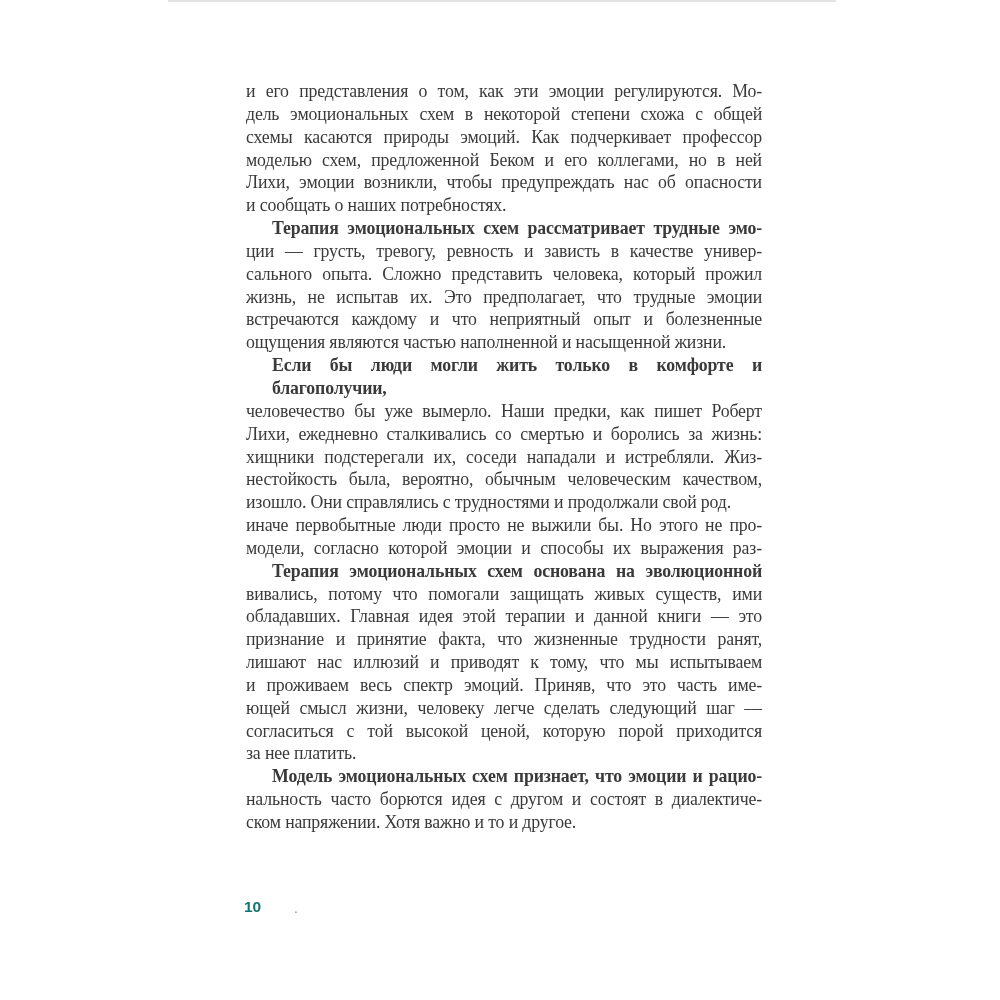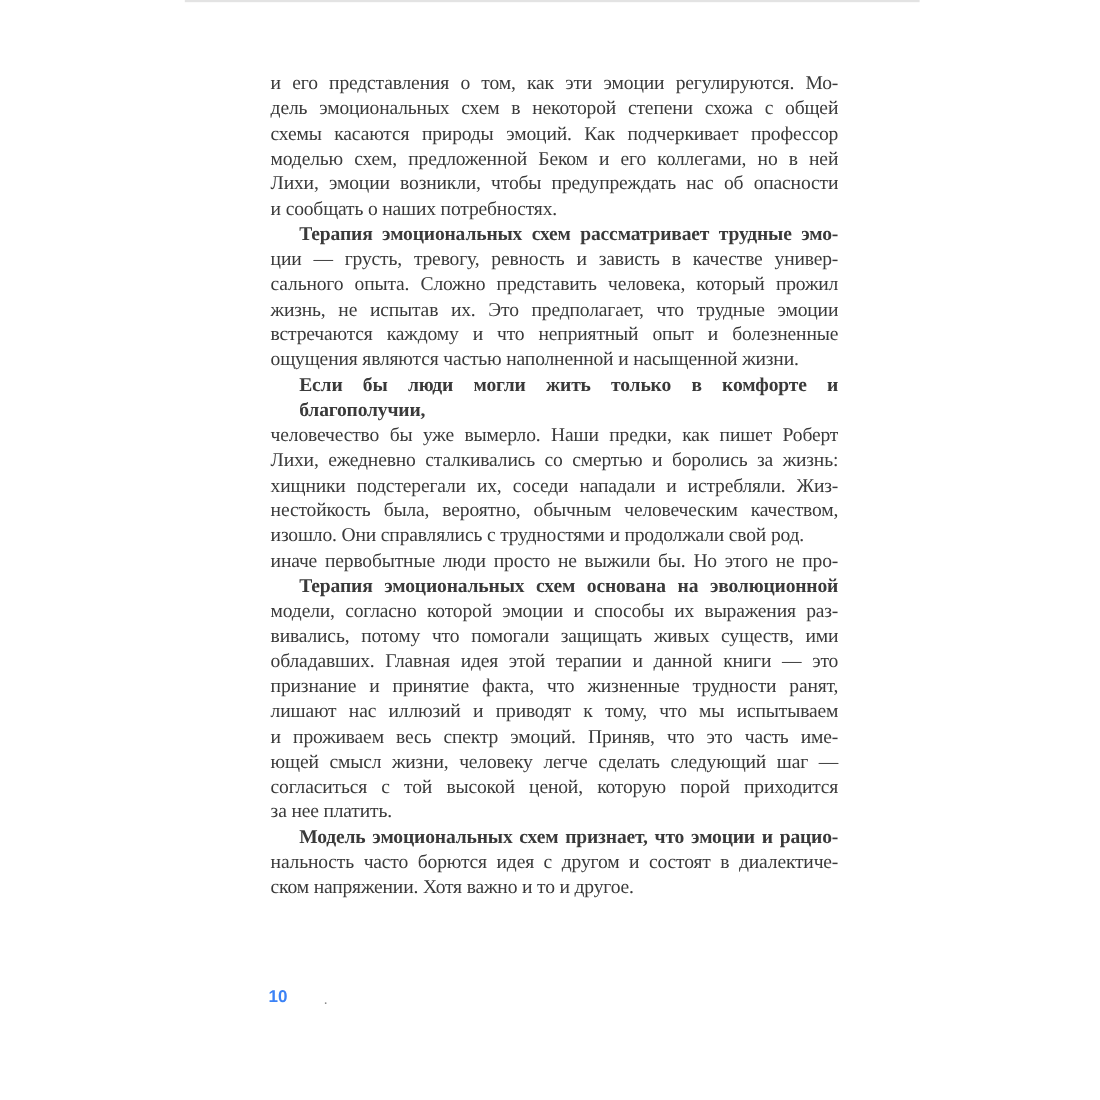--- a/index.html
+++ b/index.html
@@ -21,21 +21,21 @@
     position: absolute;
     top: 0;
     left: 168px;
     width: 668px;
     height: 2px;
     background: #e3e3e3;
   }
   .text-column {
     position: absolute;
     left: 246px;
-    top: 64px;
+    top: 80px;
     width: 516px;
     color: #3a3a3a;
     font-size: 17.8px;
     line-height: 22.85px;
     letter-spacing: -0.15px;
   }
   .paragraph { margin: 0; padding: 0; }
   .line {
     text-align: justify;
     text-align-last: justify;
@@ -47,21 +47,21 @@
     position: absolute;
     left: 244px;
     top: 898px;
     width: 200px;
     height: 24px;
   }
   .page-number {
     font-family: "Liberation Sans", sans-serif;
     font-size: 15.5px;
     font-weight: bold;
-    color: #3b82f6;
+    color: #0f766e;
     display: inline-block;
   }
   .footer-mark {
     font-family: "Liberation Sans", sans-serif;
     font-size: 14px;
     color: #8a8a8a;
     display: inline-block;
     position: absolute;
     left: 50px;
     top: 2px;
@@ -94,22 +94,22 @@
       <div class="paragraph">
         <div class="line indent">Если бы люди могли жить только в комфорте и благополучии,</div>
         <div class="line">человечество бы уже вымерло. Наши предки, как пишет Роберт</div>
         <div class="line">Лихи, ежедневно сталкивались со смертью и боролись за жизнь:</div>
         <div class="line">хищники подстерегали их, соседи нападали и истребляли. Жиз-</div>
         <div class="line">нестойкость была, вероятно, обычным человеческим качеством,</div>
         <div class="line last">изошло. Они справлялись с трудностями и продолжали свой род.</div>
         <div class="line">иначе первобытные люди просто не выжили бы. Но этого не про-</div>
       </div>
       <div class="paragraph">
+        <div class="line">модели, согласно которой эмоции и способы их выражения раз-</div>
         <div class="line indent">Терапия эмоциональных схем основана на эволюционной</div>
-        <div class="line">модели, согласно которой эмоции и способы их выражения раз-</div>
         <div class="line">вивались, потому что помогали защищать живых существ, ими</div>
         <div class="line">обладавших. Главная идея этой терапии и данной книги — это</div>
         <div class="line">признание и принятие факта, что жизненные трудности ранят,</div>
         <div class="line">лишают нас иллюзий и приводят к тому, что мы испытываем</div>
         <div class="line">и проживаем весь спектр эмоций. Приняв, что это часть име-</div>
         <div class="line">ющей смысл жизни, человеку легче сделать следующий шаг —</div>
         <div class="line">согласиться с той высокой ценой, которую порой приходится</div>
         <div class="line last">за нее платить.</div>
       </div>
       <div class="paragraph">

